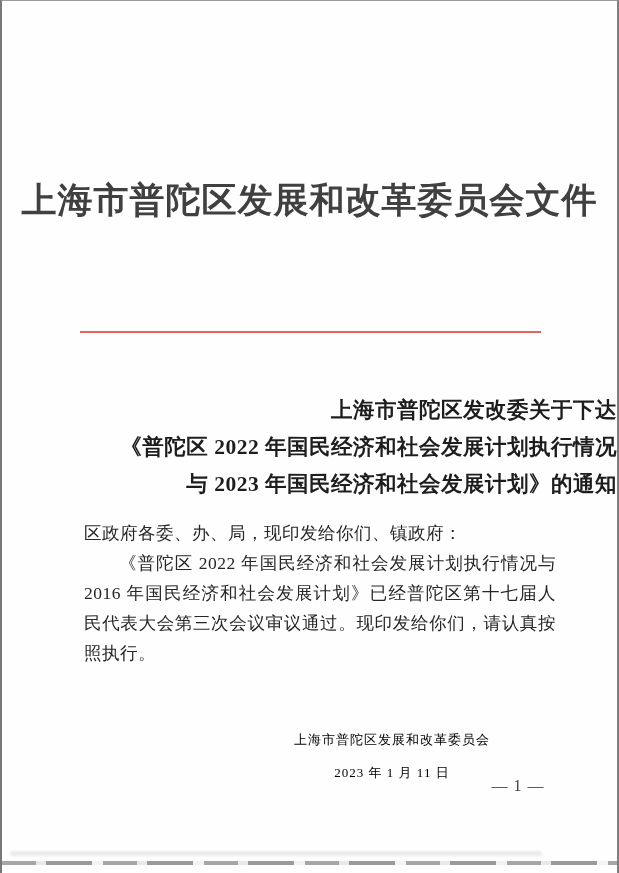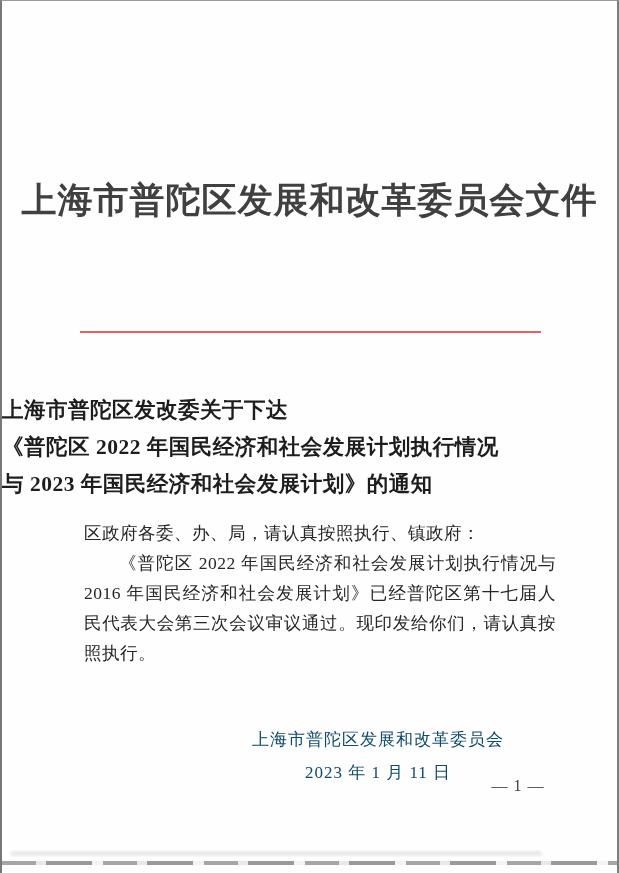--- a/index.html
+++ b/index.html
@@ -48,21 +48,21 @@
     left: 78px;
     width: 461px;
     height: 2px;
     background: #e96060;
   }
   .notice-title {
     position: absolute;
     top: 391px;
     left: 0;
     width: 100%;
-    text-align: left;
+    text-align: right;
     font-size: 21.5px;
     font-weight: 700;
     line-height: 37px;
     color: #1d1d1d;
     letter-spacing: 0.5px;
   }
   .body-text {
     position: absolute;
     top: 517px;
     left: 82px;
@@ -75,26 +75,26 @@
   .body-text p {
     margin: 0;
     text-align: justify;
   }
   .body-text p.indent {
     text-indent: 2em;
   }
   .signature {
     position: absolute;
     top: 722px;
-    left: 231px;
+    left: 245px;
     width: 290px;
     text-align: center;
-    font-size: 17px;
+    font-size: 13px;
     line-height: 33px;
-    color: #0c4a6e;
+    color: #000000;
     letter-spacing: 1px;
   }
   .page-number {
     position: absolute;
     top: 776px;
     left: 483px;
     width: 66px;
     text-align: center;
     font-size: 16px;
     color: #3d3d3d;
@@ -135,21 +135,21 @@
 
   <div class="red-line"></div>
 
   <div class="notice-title">
     <div>上海市普陀区发改委关于下达</div>
     <div>《普陀区 2022 年国民经济和社会发展计划执行情况</div>
     <div>与 2023 年国民经济和社会发展计划》的通知</div>
   </div>
 
   <div class="body-text">
-    <p>区政府各委、办、局，请认真按照执行、镇政府：</p>
+    <p>区政府各委、办、局，现印发给你们、镇政府：</p>
     <p class="indent">《普陀区 2022 年国民经济和社会发展计划执行情况与 2016 年国民经济和社会发展计划》已经普陀区第十七届人民代表大会第三次会议审议通过。现印发给你们，请认真按照执行。</p>
   </div>
 
   <div class="signature">
     <div>上海市普陀区发展和改革委员会</div>
     <div>2023 年 1 月 11 日</div>
   </div>
 
   <div class="page-number">— 1 —</div>
 

